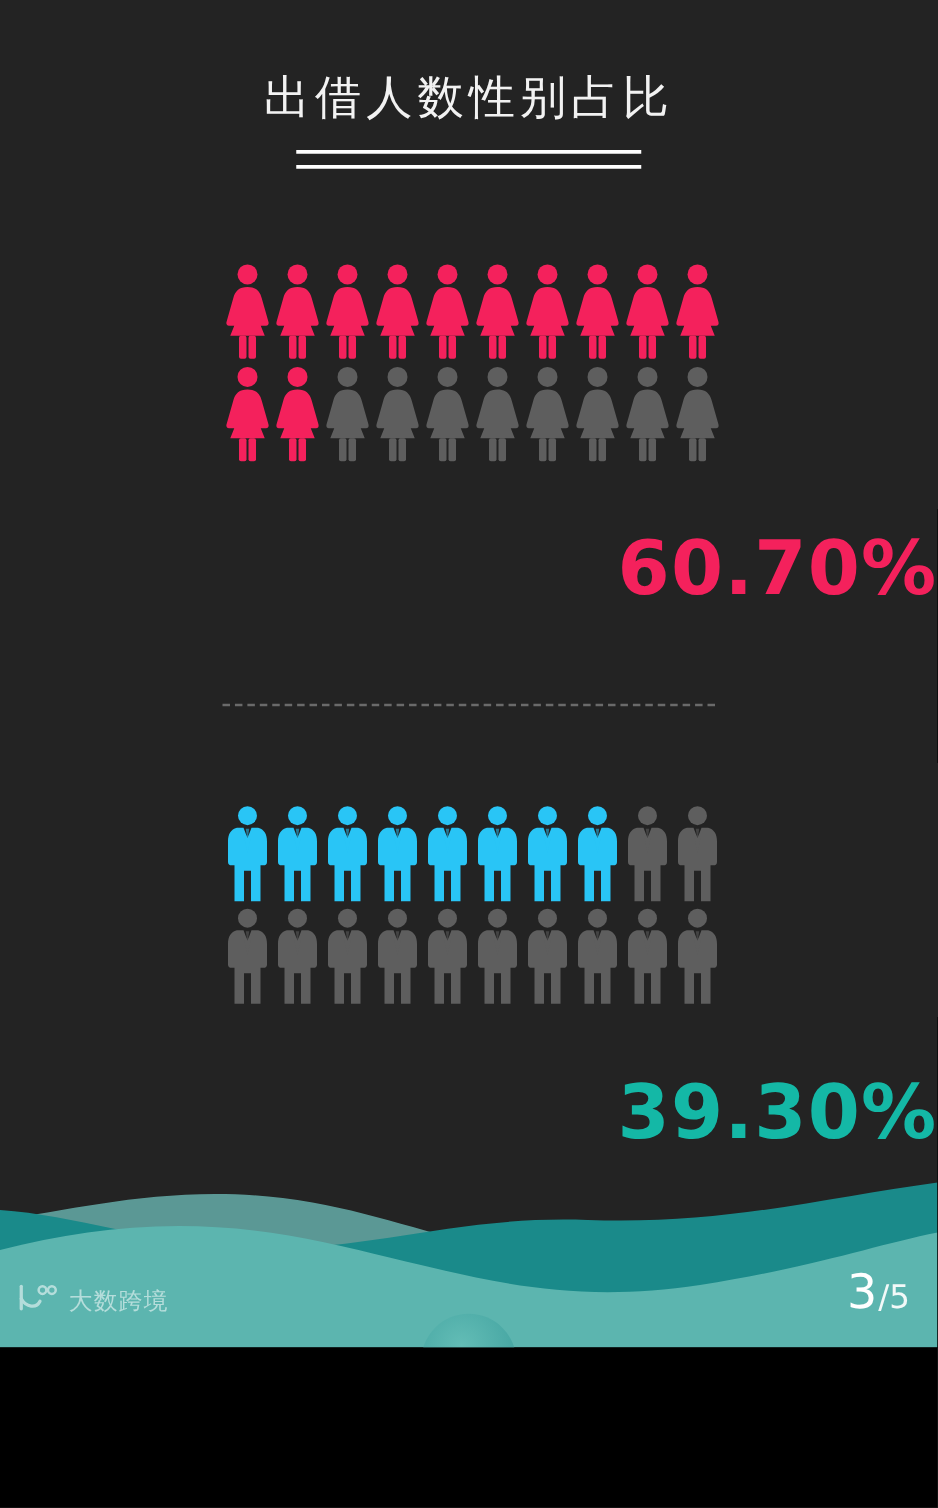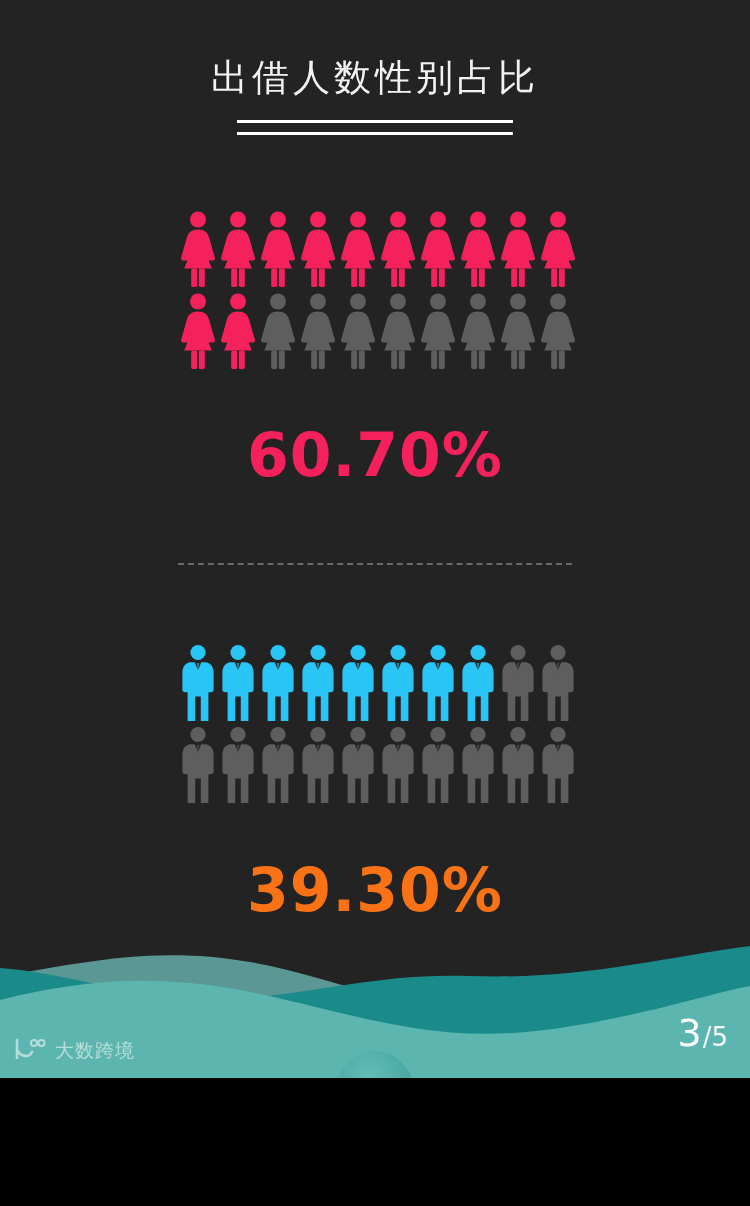--- a/index.html
+++ b/index.html
@@ -65,28 +65,28 @@
     display: block;
     width: 40px;
     height: 78px;
   }
 
   
   .pct {
     position: absolute;
     left: 0;
     width: 750px;
-    text-align: center;
+    text-align: right;
     font-size: 60px;
     font-weight: 700;
     letter-spacing: 1px;
     font-family: "DejaVu Sans", "Liberation Sans", sans-serif;
   }
   .pct-female { color: #F4215C; }
-  .pct-male   { color: #f97316; }
+  .pct-male   { color: #14b8a6; }
 
   
   .divider {
     position: absolute;
     left: 178px;
     width: 394px;
     height: 0;
     border-top: 2px dashed #6a6a6a;
   }
 
@@ -127,21 +127,21 @@
     display: flex;
     align-items: baseline;
   }
   .page-cur { font-size: 38px; font-weight: 400; }
   .page-sep { font-size: 26px; font-weight: 400; opacity: .92; margin-left: 1px; }
 
   
   .watermark {
     position: absolute;
     left: 14px;
-    bottom: 14px;
+    bottom: 24px;
     display: flex;
     align-items: center;
     opacity: .55;
     margin-top: 46px;
   }
   .wm-mark { margin-right: 7px; }
   .wm-text {
     color: #ffffff;
     font-size: 19px;
     letter-spacing: 1px;

